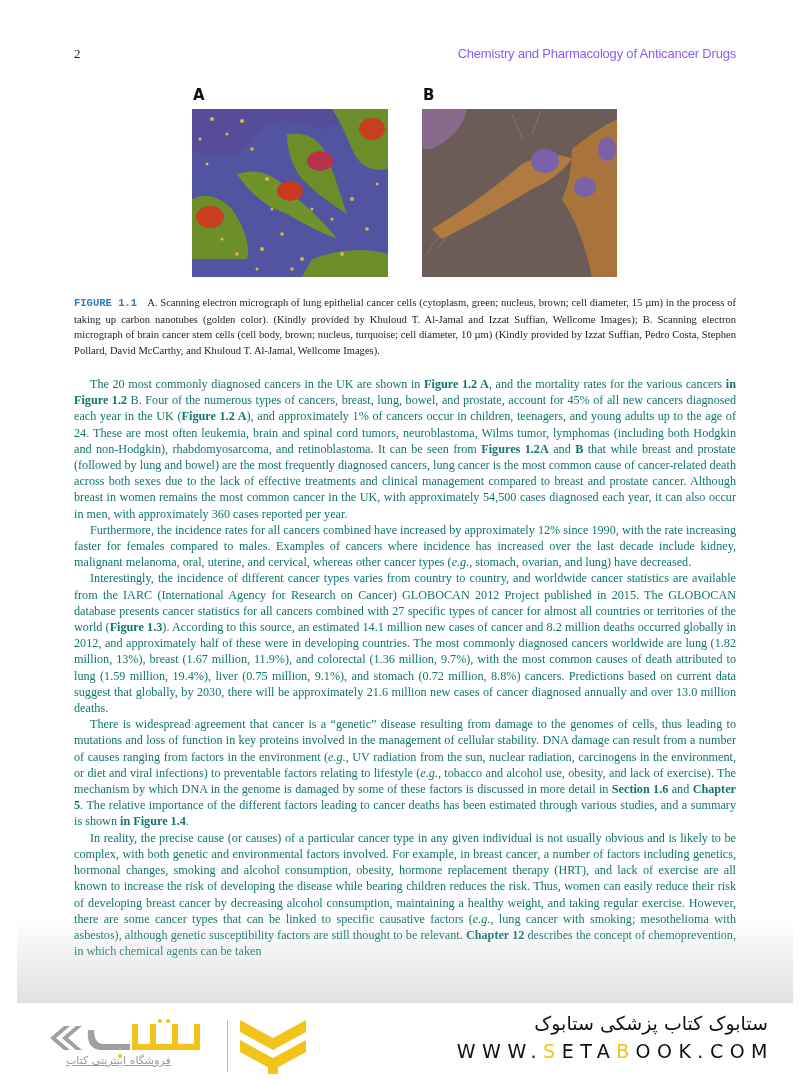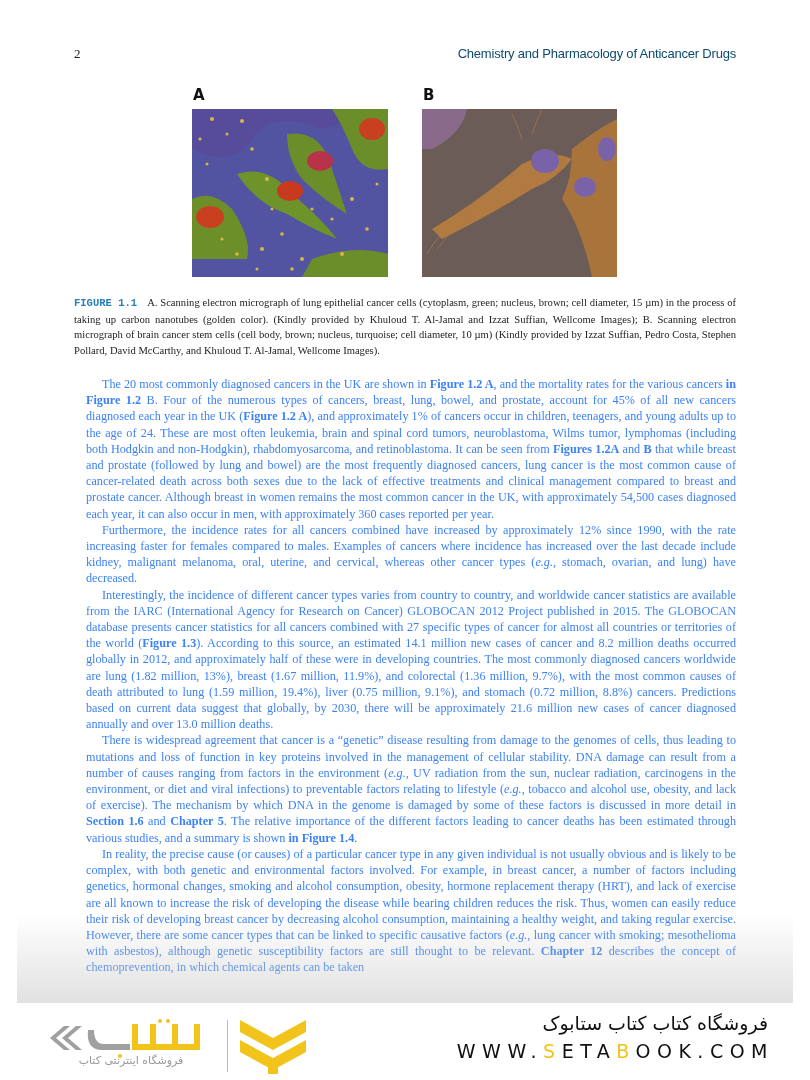--- a/index.html
+++ b/index.html
@@ -3,54 +3,54 @@
 <meta charset="utf-8">
 <style>
   html, body { margin:0; padding:0; }
   body {
     width:810px; height:1080px; position:relative; overflow:hidden;
     background:#ffffff; color:#1a1a1a;
     font-family:"Liberation Serif", serif;
   }
   .running-head { position:absolute; top:46px; left:74px; right:74px; height:18px; }
   .page-number { position:absolute; left:0; top:0; font-size:13px; color:#222; }
-  .book-title { position:absolute; right:0; top:0; font-size:13px; color:#0c4a6e; font-family:"Liberation Sans", sans-serif; letter-spacing:-0.2px; }
+  .book-title { position:absolute; right:0; top:0; font-size:13px; color:#8b5cf6; font-family:"Liberation Sans", sans-serif; letter-spacing:-0.2px; }
 
   .panel-label { position:absolute; top:86px; font-family:"DejaVu Sans", sans-serif; font-size:15px; font-weight:bold; color:#111; }
   .panel-a-label { left:193px; }
   .panel-b-label { left:423px; }
 
   .micrograph { position:absolute; top:109px; height:168px; overflow:hidden; }
   .micrograph-a { left:192px; width:196px; background:#5b4f98; }
   .micrograph-b { left:422px; width:195px; background:#6a5a55; }
   .micrograph svg { display:block; width:100%; height:100%; }
 
   .caption {
     position:absolute; left:74px; right:74px; top:295px;
     font-size:10.6px; line-height:15.5px; text-align:justify; color:#222;
   }
   .caption-label { color:#2b7fb9; font-family:Liberation Mono, monospace; font-weight:bold; font-size:10.5px; margin-right:10px; }
 
   .body-text {
-    position:absolute; left:86px; right:74px; top:376px;
-    font-size:12.2px; line-height:16.2px; text-align:justify; color:#3b82f6;
+    position:absolute; left:74px; right:74px; top:376px;
+    font-size:12.2px; line-height:16.2px; text-align:justify; color:#0f766e;
   }
   .body-text p { margin:0; text-indent:16px; }
   .body-text b { font-weight:bold; }
 
   .fade-overlay {
     position:absolute; left:17px; right:17px; top:915px; height:88px;
     background:linear-gradient(to bottom, rgba(200,200,200,0) 0%, rgba(200,200,200,0.55) 100%);
     pointer-events:none;
   }
   .banner { position:absolute; left:0; right:0; top:1003px; bottom:0; background:#ffffff; }
   .logo-mark { position:absolute; left:42px; top:1018px; width:160px; height:40px; }
   .logo-divider { position:absolute; left:227px; top:1020px; width:1px; height:52px; background:#bbb; }
   .logo-chevrons { position:absolute; left:238px; top:1018px; width:70px; height:58px; }
-  .logo-tagline { position:absolute; left:66px; top:1054px; width:130px; text-align:center; font-family:"DejaVu Sans", sans-serif; font-size:11px; color:#999; direction:rtl; }
+  .logo-tagline { position:absolute; left:66px; top:1054px; width:130px; text-align:left; font-family:"DejaVu Sans", sans-serif; font-size:11px; color:#999; direction:rtl;text-decoration:underline; }
   .store-name { position:absolute; right:42px; top:1012px; font-family:"DejaVu Sans", sans-serif; font-size:19px; color:#111; direction:rtl; }
   .store-url { position:absolute; right:36px; top:1040px; font-family:"DejaVu Sans", sans-serif; font-size:19px; letter-spacing:6.5px; color:#111; }
   .store-url .accent { color:#f2c31a; }
 </style>
 </head>
 <body>
 
 <div class="running-head">
   <span class="page-number">2</span>
   <span class="book-title">Chemistry and Pharmacology of Anticancer Drugs</span>
@@ -150,14 +150,14 @@
 <div class="logo-tagline">فروشگاه اینترنتی کتاب</div>
 <div class="logo-divider"></div>
 <div class="logo-chevrons">
   <svg viewBox="0 0 70 58" width="70" height="58">
     <path d="M2 2 L35 20 L68 2 L68 14 L35 32 L2 14Z" fill="#f2c31a"></path>
     <path d="M2 22 L35 40 L68 22 L68 34 L35 52 L2 34Z" fill="#f2c31a"></path>
     <path d="M30 46 L35 49 L40 46 L40 56 L30 56Z" fill="#f2c31a"></path>
   </svg>
 </div>
 
-<div class="store-name">فروشگاه کتاب کتاب ستابوک</div>
+<div class="store-name">ستابوک کتاب پزشکی ستابوک</div>
 <div class="store-url"><span>WWW.</span><span class="accent">S</span><span>ETA</span><span class="accent">B</span><span>OOK.COM</span></div>
 
 </body></html>

